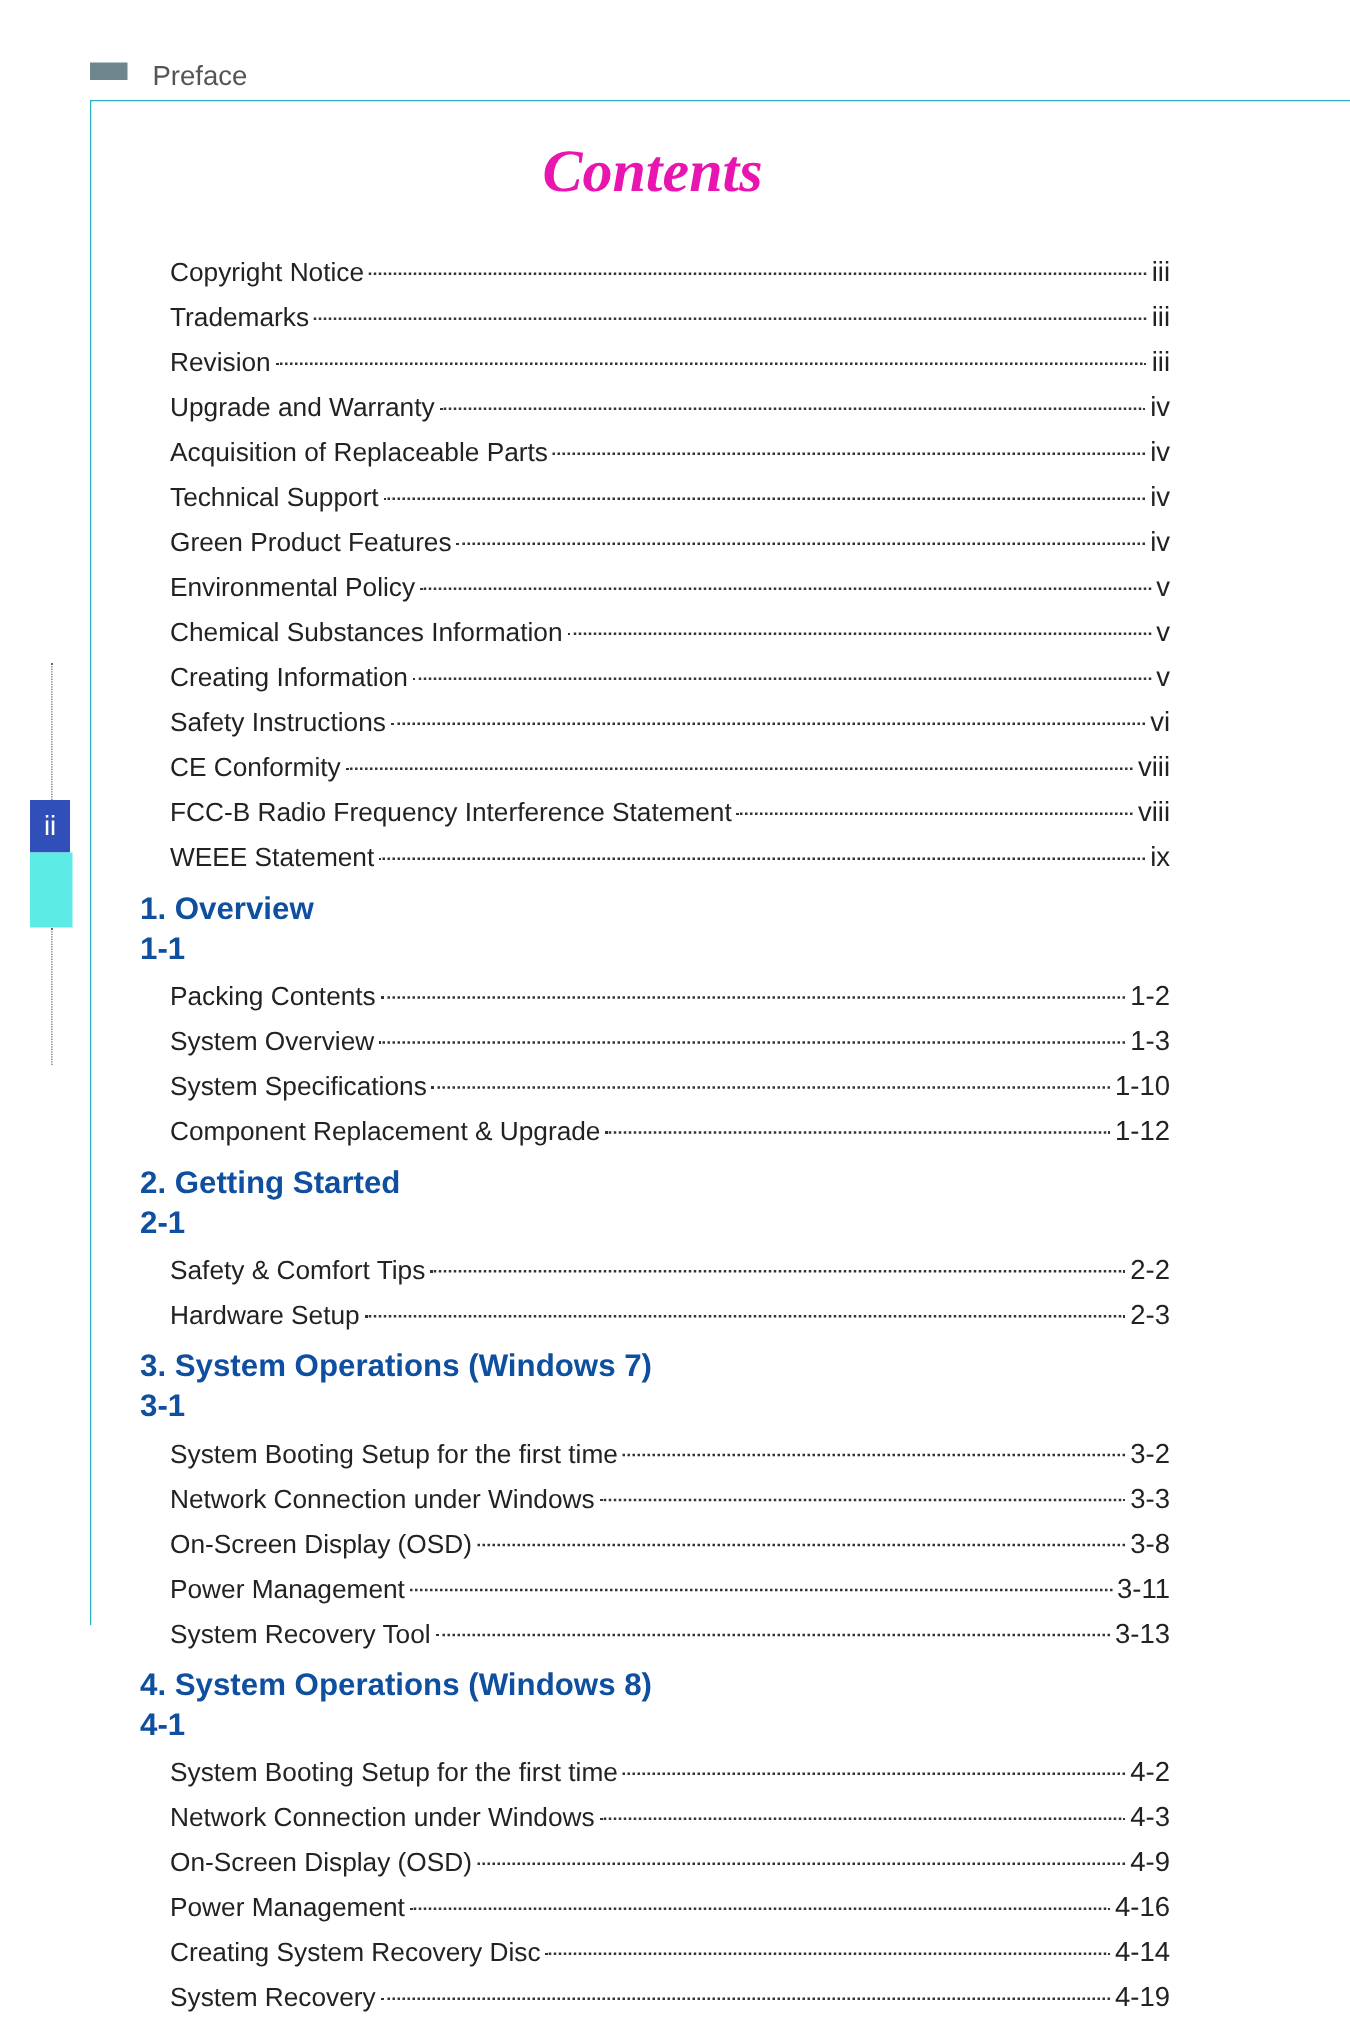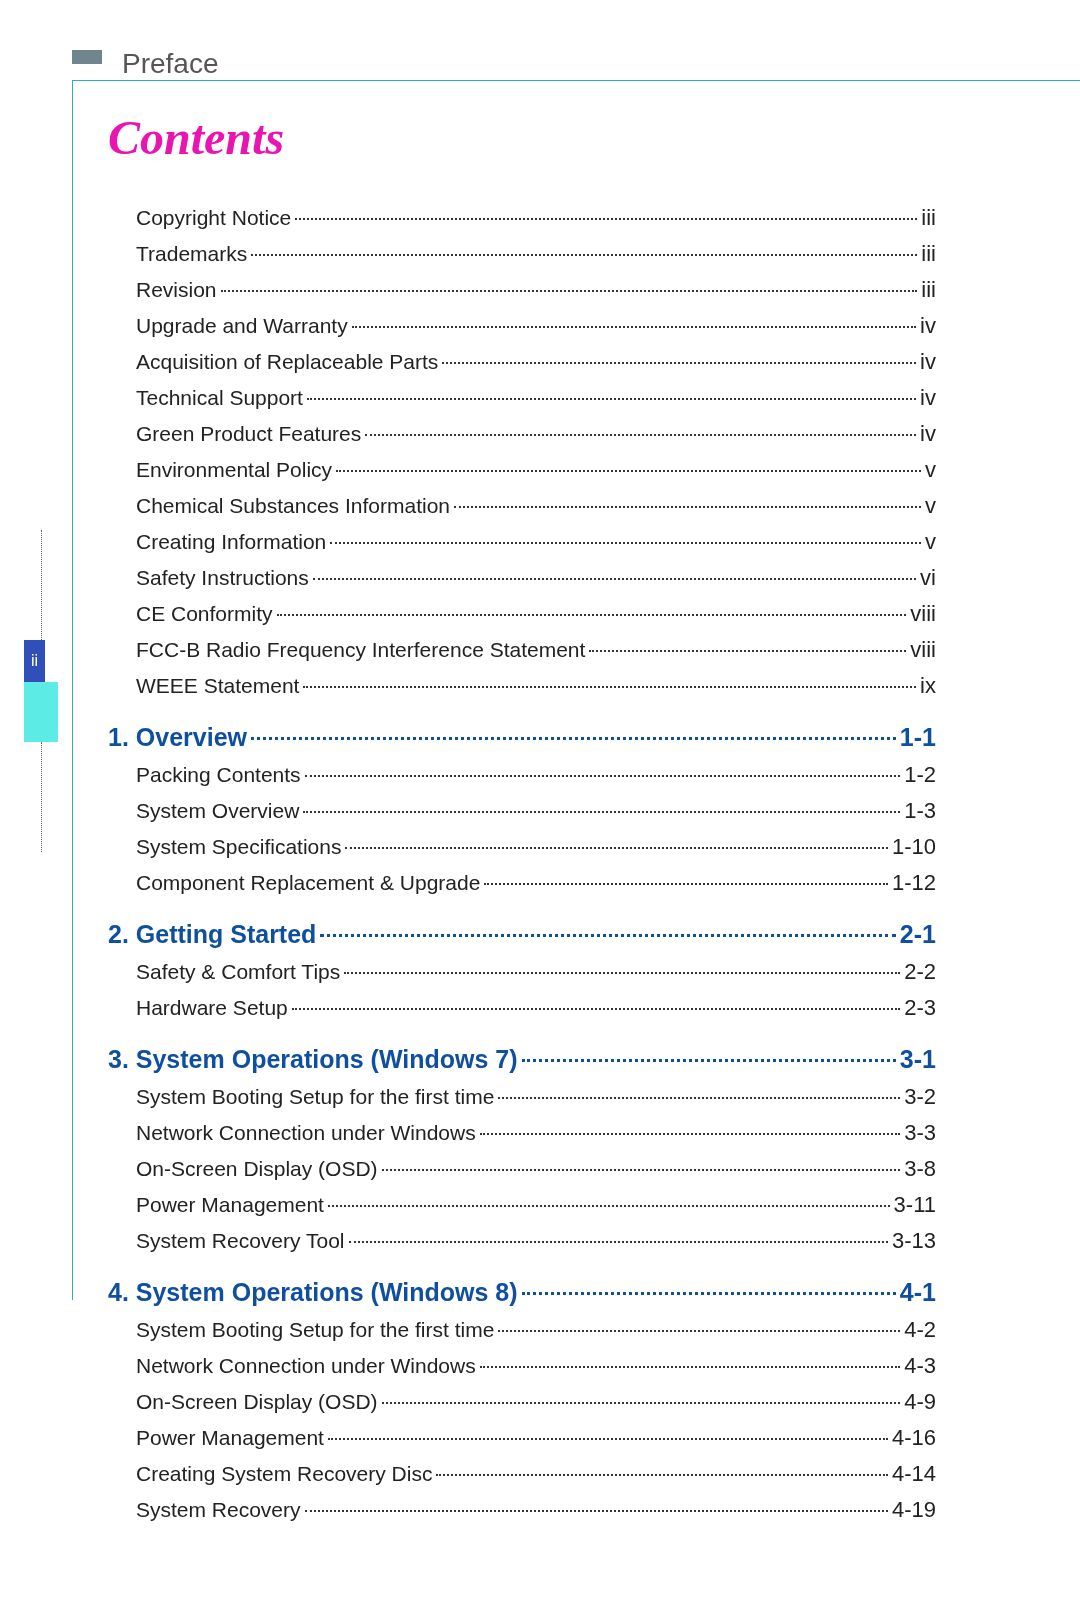--- a/index.html
+++ b/index.html
@@ -23,41 +23,41 @@
     top: 50px;
     left: 72px;
     width: 30px;
     height: 14px;
     background: #6f868f;
   }
   .header-text {
     position: absolute;
     top: 48px;
     left: 122px;
-    font-size: 28px;
+    font-size: 22px;
     color: #555;
   }
   .left-rule {
     position: absolute;
     top: 80px;
     left: 72px;
     width: 0;
     height: 1220px;
     border-left: 1.5px solid #2aaec5;
   }
   .page-tab {
     position: absolute;
     left: 24px;
     top: 640px;
-    width: 21px;
+    width: 32px;
     height: 42px;
     background: #314fb8;
     color: #fff;
     text-align: center;
-    font-size: 16px;
+    font-size: 22px;
     line-height: 42px;
   }
   .cyan-tab {
     position: absolute;
     left: 24px;
     top: 682px;
     width: 34px;
     height: 60px;
     background: #5dece5;
   }
@@ -83,20 +83,21 @@
     left: 108px;
     width: 828px;
   }
   .title {
     font-family: Georgia, 'Times New Roman', serif;
     font-style: italic;
     font-weight: bold;
     font-size: 48px;
     color: #e815b1;
     margin-bottom: 40px;
+    text-align: center;
   }
   .toc { width: 100%; }
   .toc-row {
     display: flex;
     align-items: baseline;
     width: 100%;
     margin-bottom: 10px;
     justify-content: space-between;
   }
   .toc-row.sub { padding-left: 28px; }
@@ -109,21 +110,21 @@
     flex: 1 1 auto;
     border-bottom: 2px dotted #333;
     margin: 0 4px;
     transform: translateY(-5px);
   }
   .toc-page {
     font-size: 22px;
     color: #222;
     white-space: nowrap;
   }
-  .toc-row.section { margin-top: 24px; margin-bottom: 10px; }
+  .toc-row.section { margin-top: 14px; margin-bottom: 10px; flex-direction: column; }
   .toc-row.section .toc-label,
   .toc-row.section .toc-page {
     font-weight: bold;
     color: #0f4f9f;
     font-size: 25px;
   }
   .toc-row.section .toc-dots {
     border-bottom: 3.5px dotted #0f4f9f;
     transform: translateY(-6px);
   }

